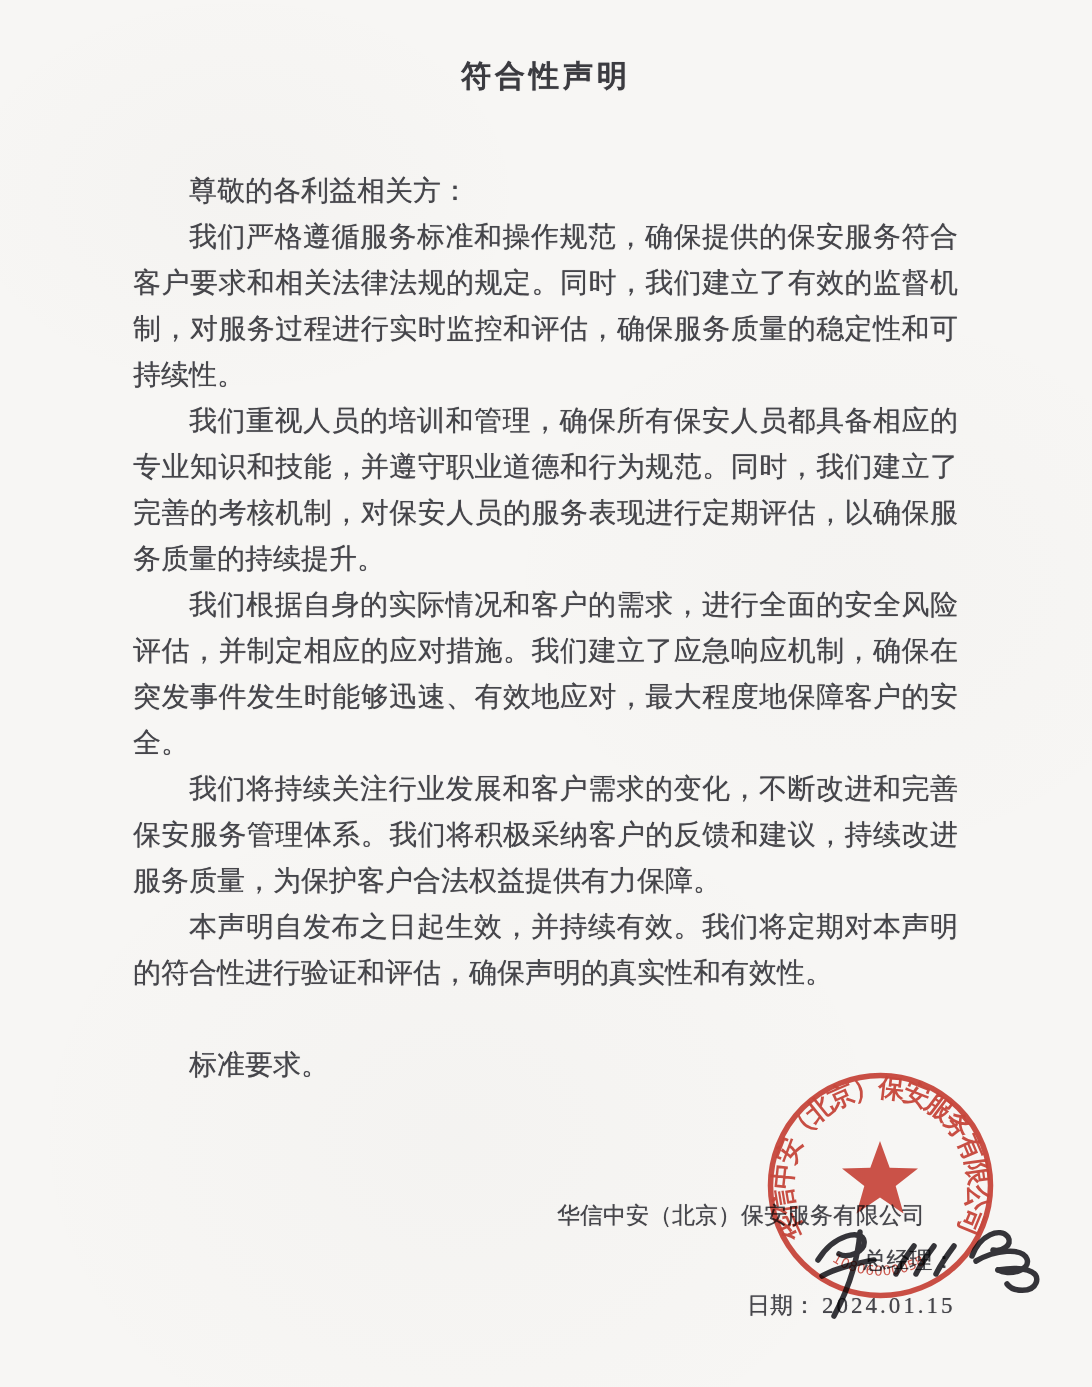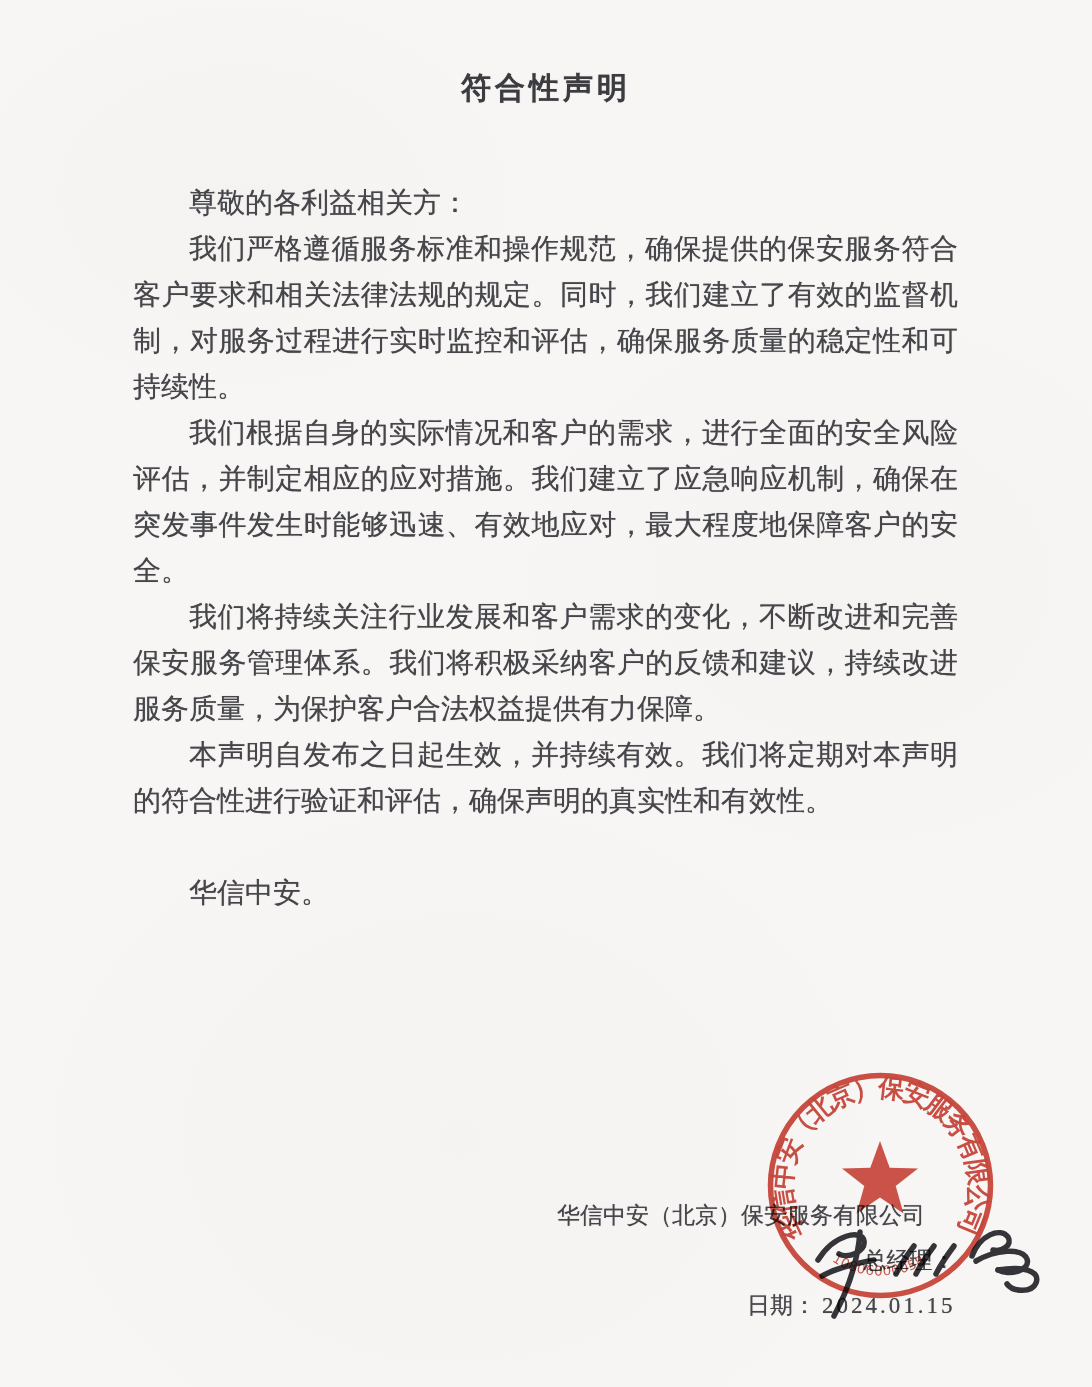--- a/index.html
+++ b/index.html
@@ -11,21 +11,21 @@
     background-color:#f7f6f4;
     background-image:
       radial-gradient(ellipse 420px 300px at 22% 14%, rgba(120,115,110,0.025), transparent 70%),
       radial-gradient(ellipse 520px 420px at 78% 42%, rgba(120,115,110,0.02), transparent 70%),
       radial-gradient(ellipse 640px 520px at 42% 82%, rgba(120,115,110,0.025), transparent 70%);
     font-family:"Liberation Serif","DejaVu Serif",serif;
     color:#45454a;
     overflow:hidden;
   }
   .doc-title {
-    margin:16px; padding-top:52px;
+    margin:4px; padding-top:52px;
     text-align:center;
     font-size:30px; line-height:40px;
     font-weight:600; letter-spacing:4px;
     color:#3b3b40;
     text-shadow:0 0 0.7px rgba(60,60,66,0.7);
   }
   .doc-body {
     margin:72px 134px 0 133px;
     font-size:28px; line-height:46px;
     text-align:justify;
@@ -65,24 +65,25 @@
 </head>
 <body>
 
 <div class="page">
 
   <h1 class="doc-title">符合性声明</h1>
 
   <div class="doc-body">
     <p>尊敬的各利益相关方：</p>
     <p>我们严格遵循服务标准和操作规范，确保提供的保安服务符合客户要求和相关法律法规的规定。同时，我们建立了有效的监督机制，对服务过程进行实时监控和评估，确保服务质量的稳定性和可持续性。</p>
+    <p>我们重视人员的培训和管理，确保所有保安人员都具备相应的专业知识和技能，并遵守职业道德和行为规范。同时，我们建立了完善的考核机制，对保安人员的服务表现进行定期评估，以确保服务质量的持续提升。</p>
     <p>我们根据自身的实际情况和客户的需求，进行全面的安全风险评估，并制定相应的应对措施。我们建立了应急响应机制，确保在突发事件发生时能够迅速、有效地应对，最大程度地保障客户的安全。</p>
     <p>我们将持续关注行业发展和客户需求的变化，不断改进和完善保安服务管理体系。我们将积极采纳客户的反馈和建议，持续改进服务质量，为保护客户合法权益提供有力保障。</p>
     <p>本声明自发布之日起生效，并持续有效。我们将定期对本声明的符合性进行验证和评估，确保声明的真实性和有效性。</p>
-    <p class="closing">华信中安。</p>
+    <p class="closing">标准要求。</p>
   </div>
 
   <div class="sign-block">
     <div>华信中安（北京）保安服务有限公司</div>
     <div class="sign-line-signer">
       <span>总经理：</span>
     </div>
     <div class="sign-line-date">
       <span>日期：</span><span class="date-value">2024.01.15</span>
     </div>

